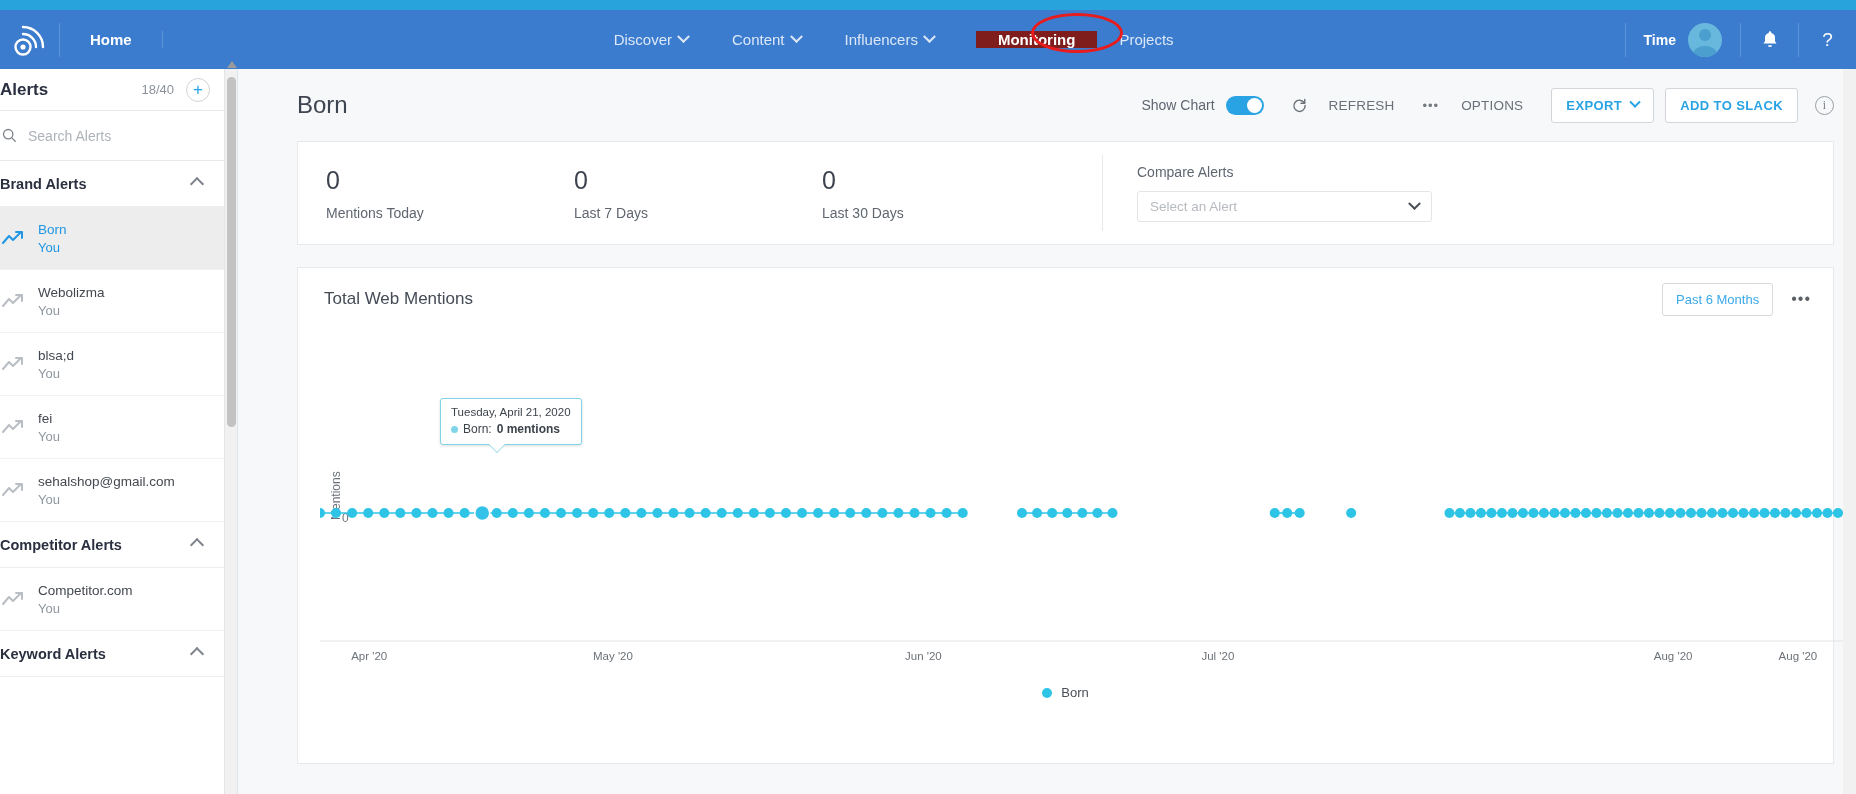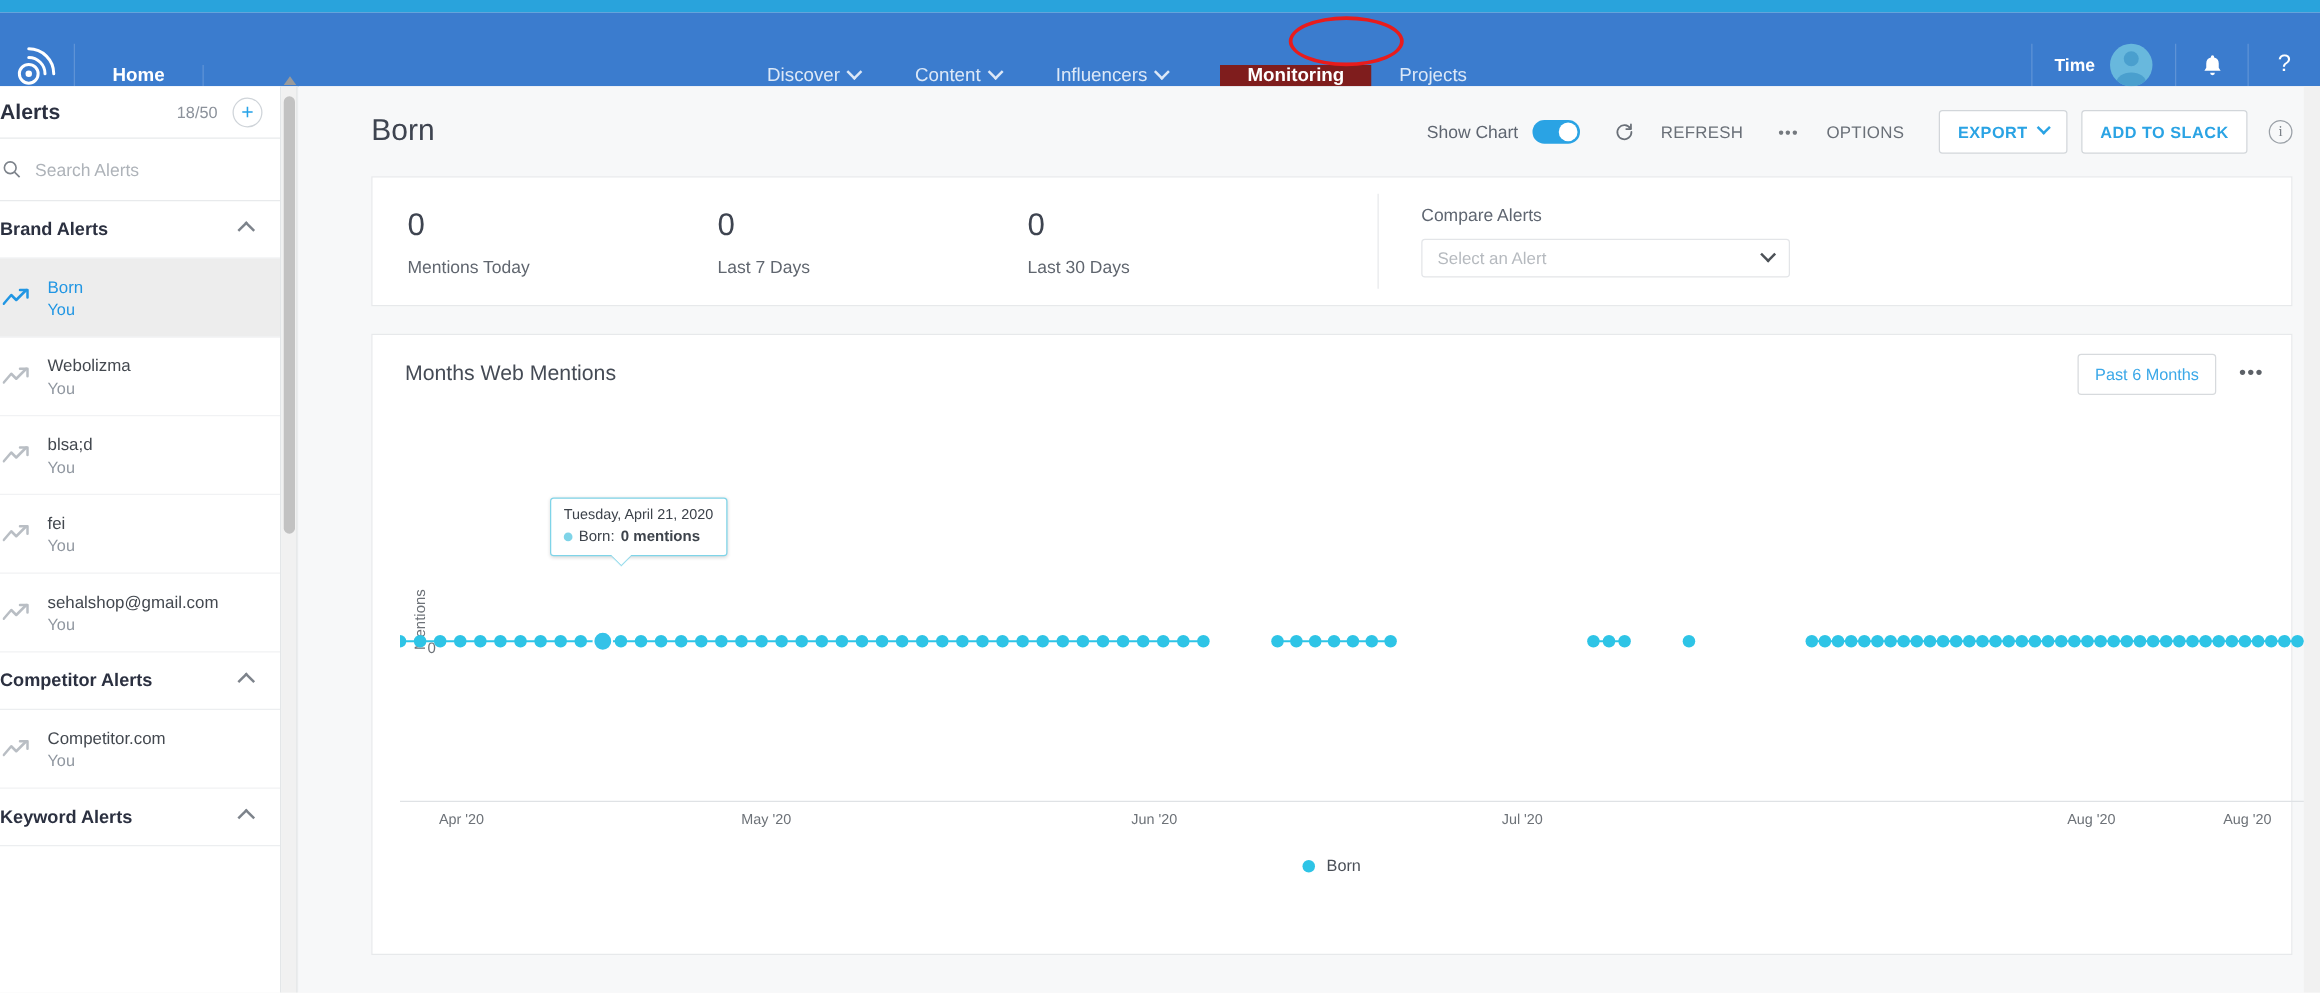--- a/index.html
+++ b/index.html
@@ -17,21 +17,21 @@
     position: absolute; top: 0; left: 0;
     width: 1856px; height: 10px;
     background: #29a3dc;
   }
 
   
   .topnav {
     position: absolute; top: 10px; left: 0;
     width: 1856px; height: 59px;
     background: #3b7cce;
-    display: flex; align-items: flex-end;
+    display: flex; align-items: center;
   }
   .nav-logo {
     width: 60px; display: flex; align-items: center; justify-content: center;
     border-right: 1px solid rgba(255,255,255,0.18);
   }
   .nav-home {
     display: flex; align-items: center; padding: 0 30px;
     color: #ffffff; font-size: 15px; font-weight: bold;
     border-right: 1px solid rgba(255,255,255,0.18);
     cursor: pointer;
@@ -327,21 +327,21 @@
       <span>?</span>
     </div>
   </div>
 </div>
 <div class="annot-ellipse"></div>
 
 <div class="sidebar">
 
   <div class="sb-head">
     <span class="sb-title">Alerts</span>
-    <span class="sb-count">18/50</span>
+    <span class="sb-count">18/40</span>
     <span class="sb-add">+</span>
   </div>
 
   <div class="sb-search">
     <svg width="15" height="15" viewBox="0 0 16 16">
       <circle cx="6.6" cy="6.6" r="5" fill="none" stroke="#7d838b" stroke-width="1.4"></circle>
       <line x1="10.3" y1="10.3" x2="14.6" y2="14.6" stroke="#7d838b" stroke-width="1.4"></line>
     </svg>
     <input type="text" placeholder="Search Alerts" style="">
   </div>
@@ -485,21 +485,21 @@
       <div class="compare-lbl">Compare Alerts</div>
       <div class="select">
         <span class="select-val">Select an Alert</span>
         <span class="chev-dark"></span>
       </div>
     </div>
   </div>
 
   <div class="card chart-card">
     <div class="chart-head">
-      <span class="chart-title">Months Web Mentions</span>
+      <span class="chart-title">Total Web Mentions</span>
       <span class="range-btn">Past 6 Months</span>
       <span class="kebab">•••</span>
     </div>
 
     <div class="plot">
       <span class="y-axis-title">Mentions</span>
       <span class="y-tick">0</span>
 
       <svg id="chart-svg" width="1560" height="330" viewBox="0 0 1560 330" style="position:absolute; left:22px; top:0;">
           <line x1="0" y1="183" x2="642.7199999999999" y2="183" stroke="#2ec4e6" stroke-width="1.6"></line>

